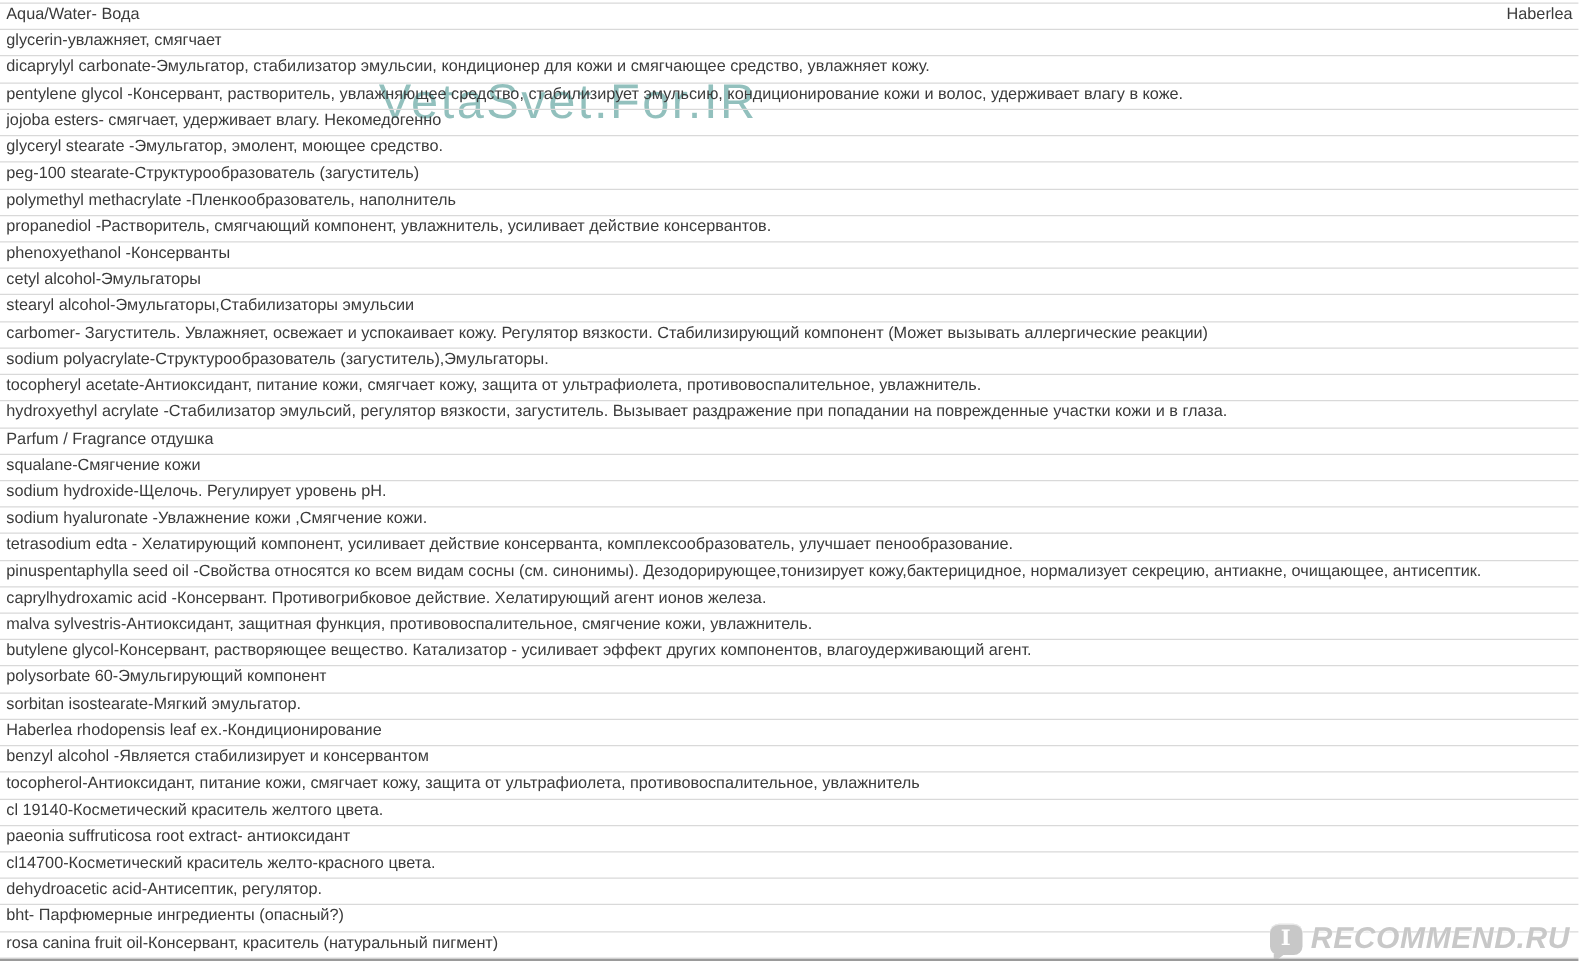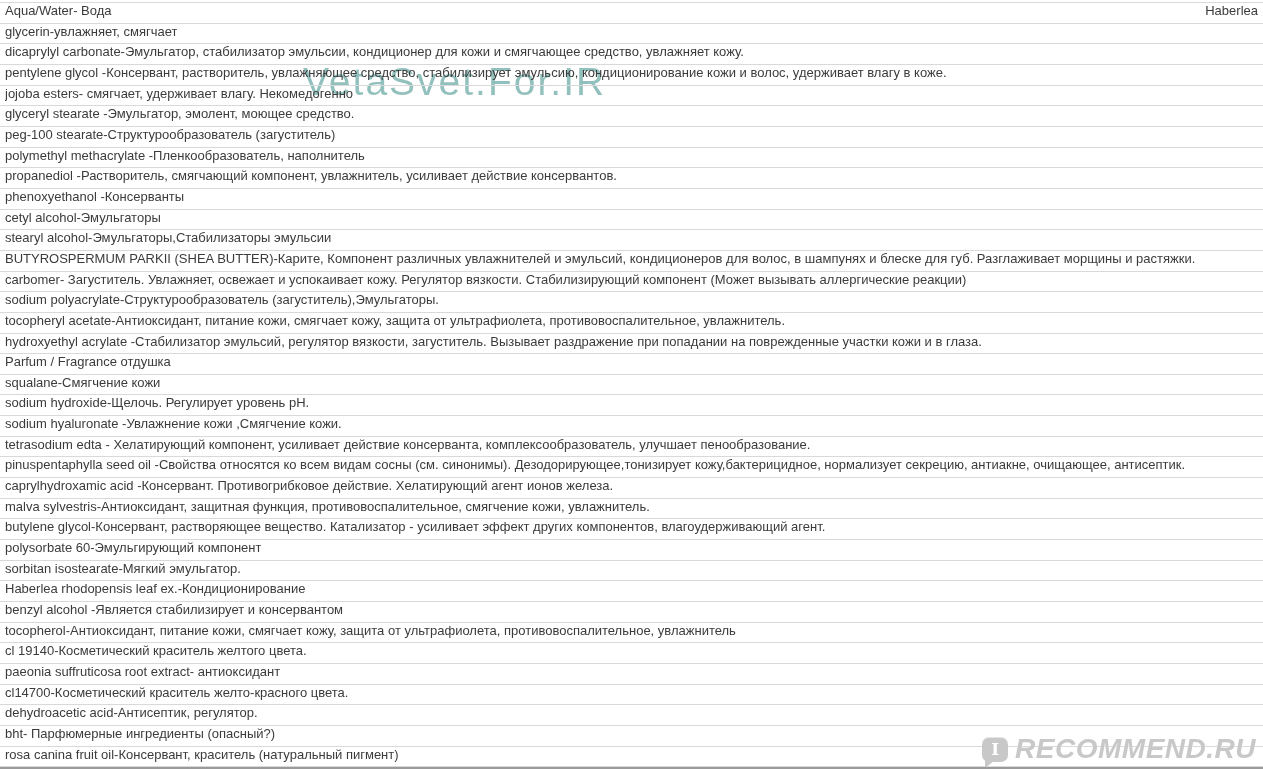--- a/index.html
+++ b/index.html
@@ -83,21 +83,21 @@
     border-bottom: 7px solid transparent;
   }
   .logo-bubble-letter {
     font-family: "DejaVu Serif", serif;
     font-weight: bold;
     font-size: 17px;
     line-height: 1;
     color: #ffffff;
   }
   .logo-text {
-    font-size: 28px;
+    font-size: 24px;
     font-weight: bold;
     font-style: italic;
     letter-spacing: 0.5px;
     color: #c8c8c8;
     text-shadow: 0 1px 1px rgba(255,255,255,0.95);
   }
   .bottom-bar {
     position: absolute;
     left: 0; bottom: 0;
     width: 100%; height: 2px;
@@ -143,23 +143,20 @@
         <span class="cell-left">propanediol -Растворитель, смягчающий компонент, увлажнитель, усиливает действие консервантов.</span>
       </div>
       <div class="row">
         <span class="cell-left">phenoxyethanol -Консерванты</span>
       </div>
       <div class="row">
         <span class="cell-left">cetyl alcohol-Эмульгаторы</span>
       </div>
       <div class="row">
         <span class="cell-left">stearyl alcohol-Эмульгаторы,Стабилизаторы эмульсии</span>
-      </div>
-      <div class="row">
-        <span class="cell-left">BUTYROSPERMUM PARKII (SHEA BUTTER)-Карите, Компонент различных увлажнителей и эмульсий, кондиционеров для волос, в шампунях и блеске для губ. Разглаживает морщины и растяжки.</span>
       </div>
       <div class="row">
         <span class="cell-left">carbomer- Загуститель. Увлажняет, освежает и успокаивает кожу. Регулятор вязкости. Стабилизирующий компонент (Может вызывать аллергические реакции)</span>
       </div>
       <div class="row">
         <span class="cell-left">sodium polyacrylate-Структурообразователь (загуститель),Эмульгаторы.</span>
       </div>
       <div class="row">
         <span class="cell-left">tocopheryl acetate-Антиоксидант, питание кожи, смягчает кожу, защита от ультрафиолета, противовоспалительное, увлажнитель.</span>
       </div>

